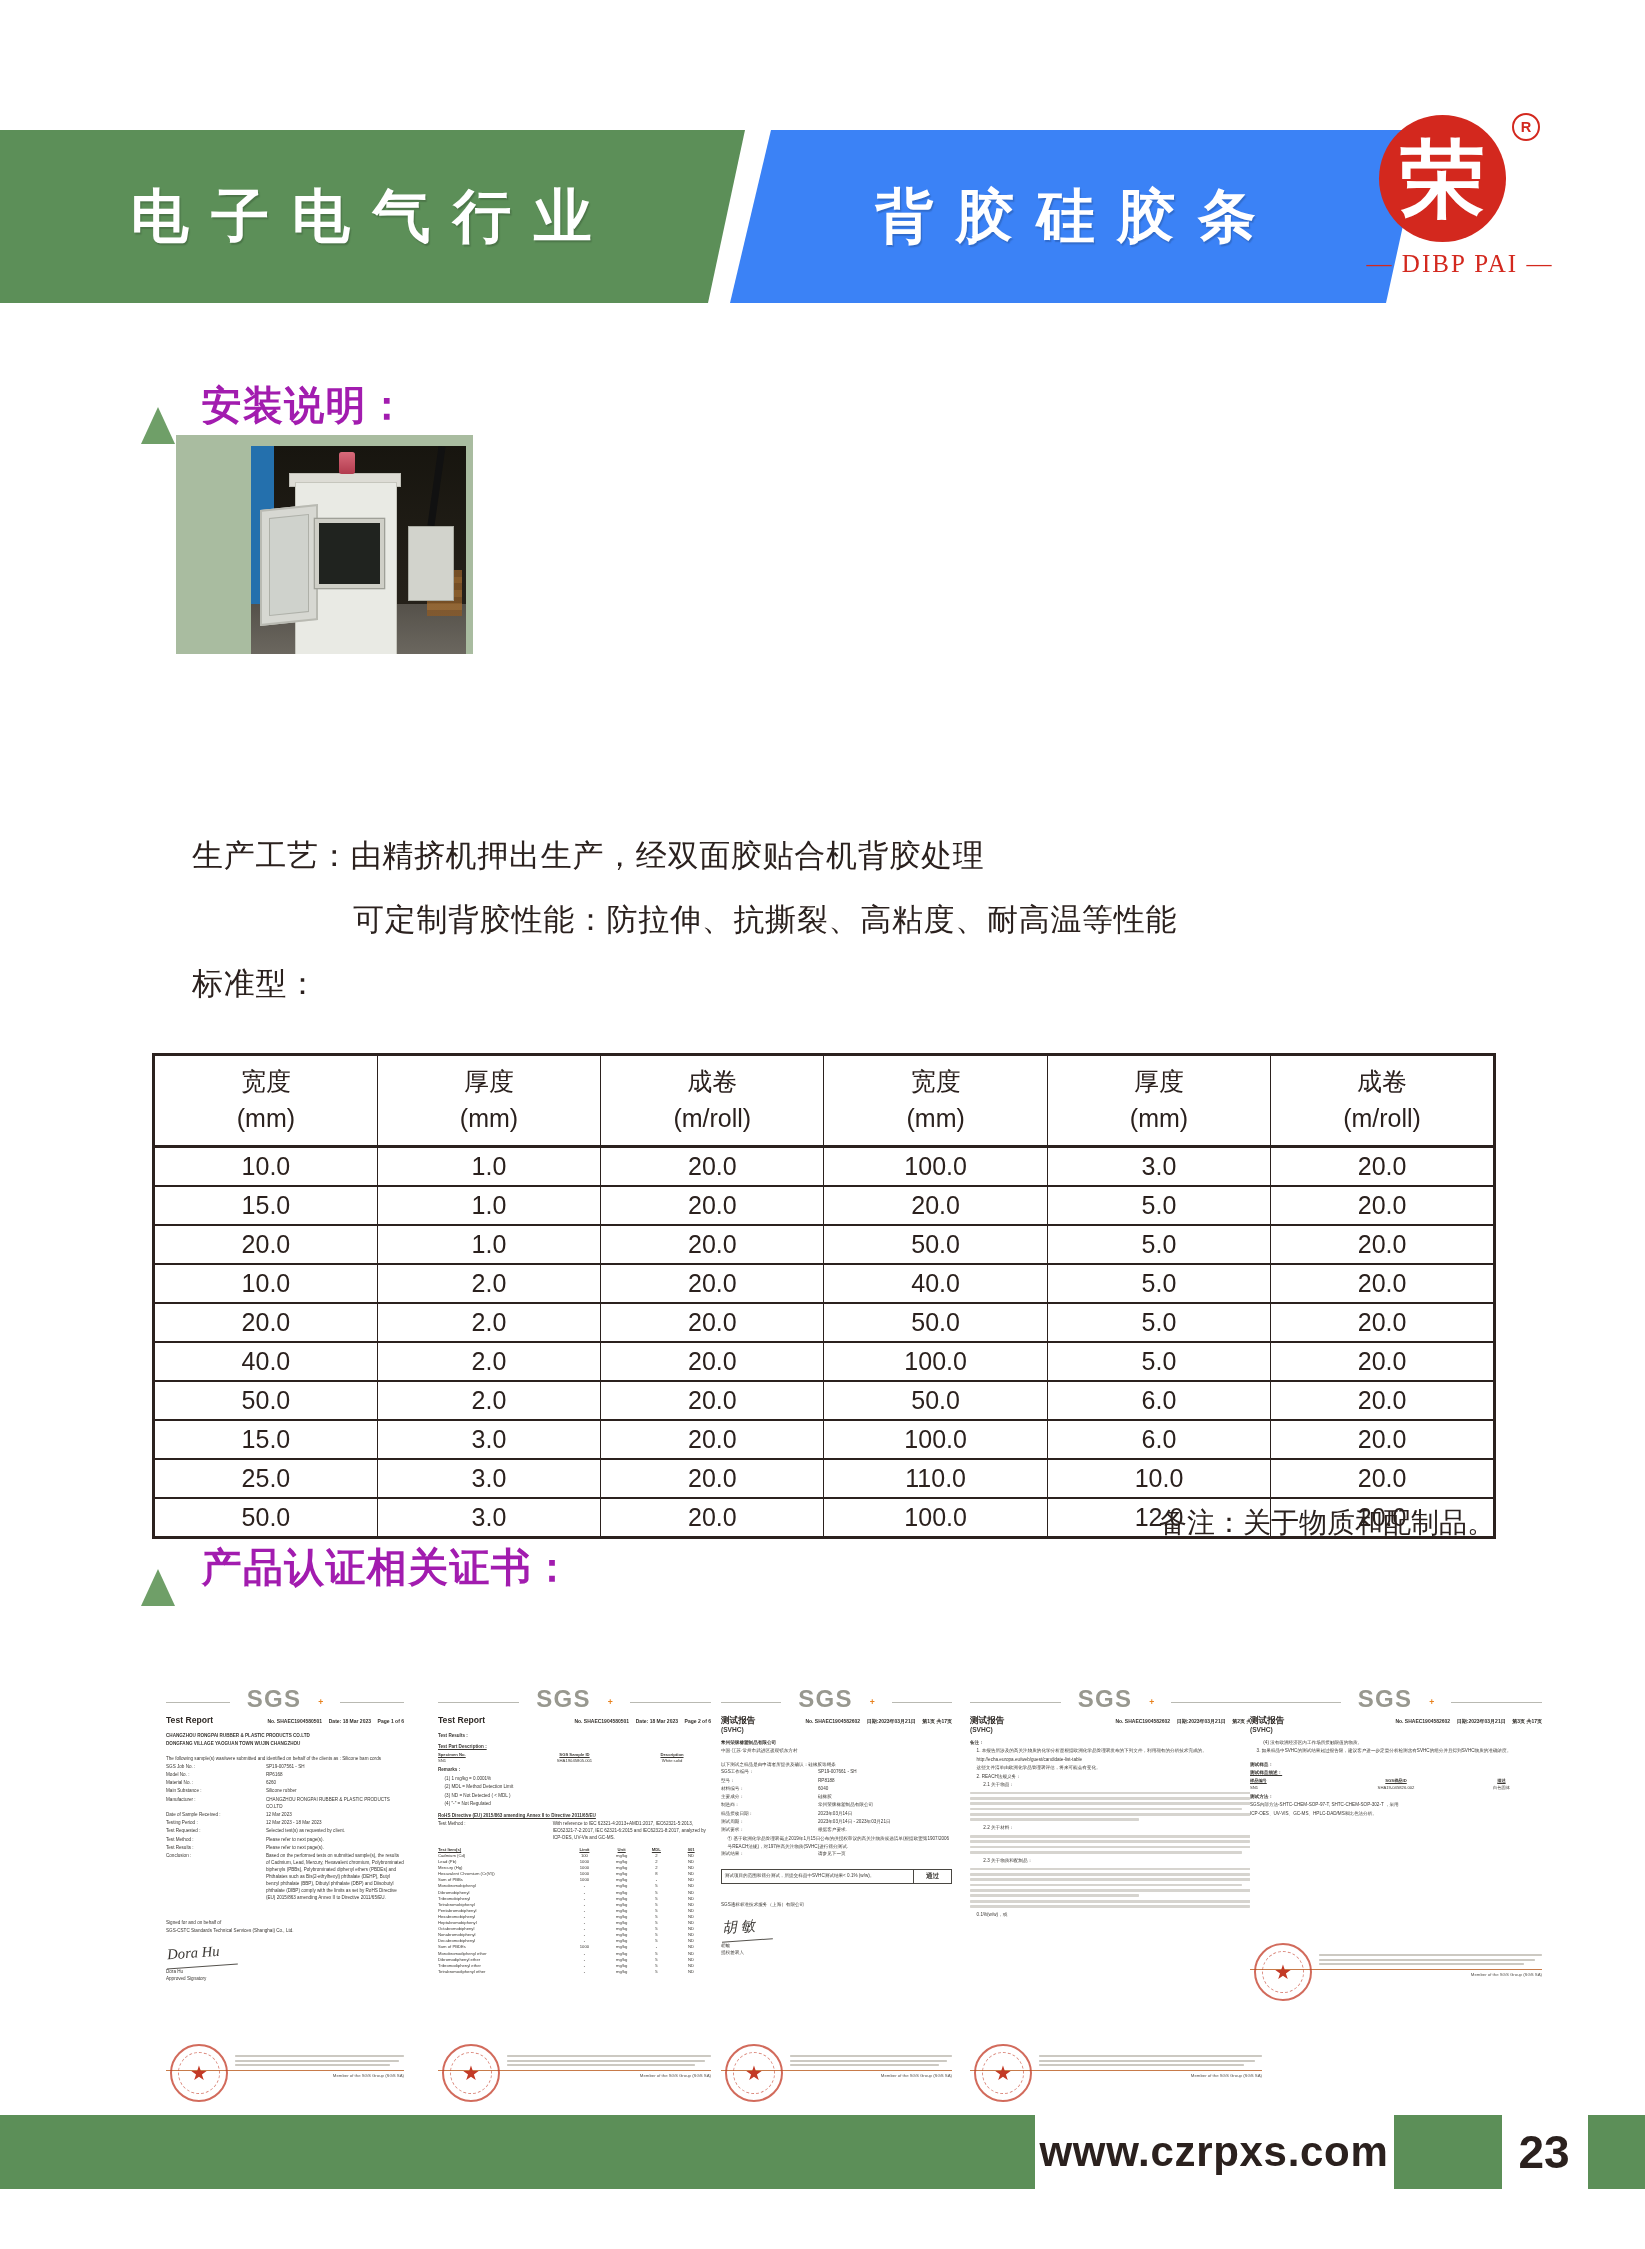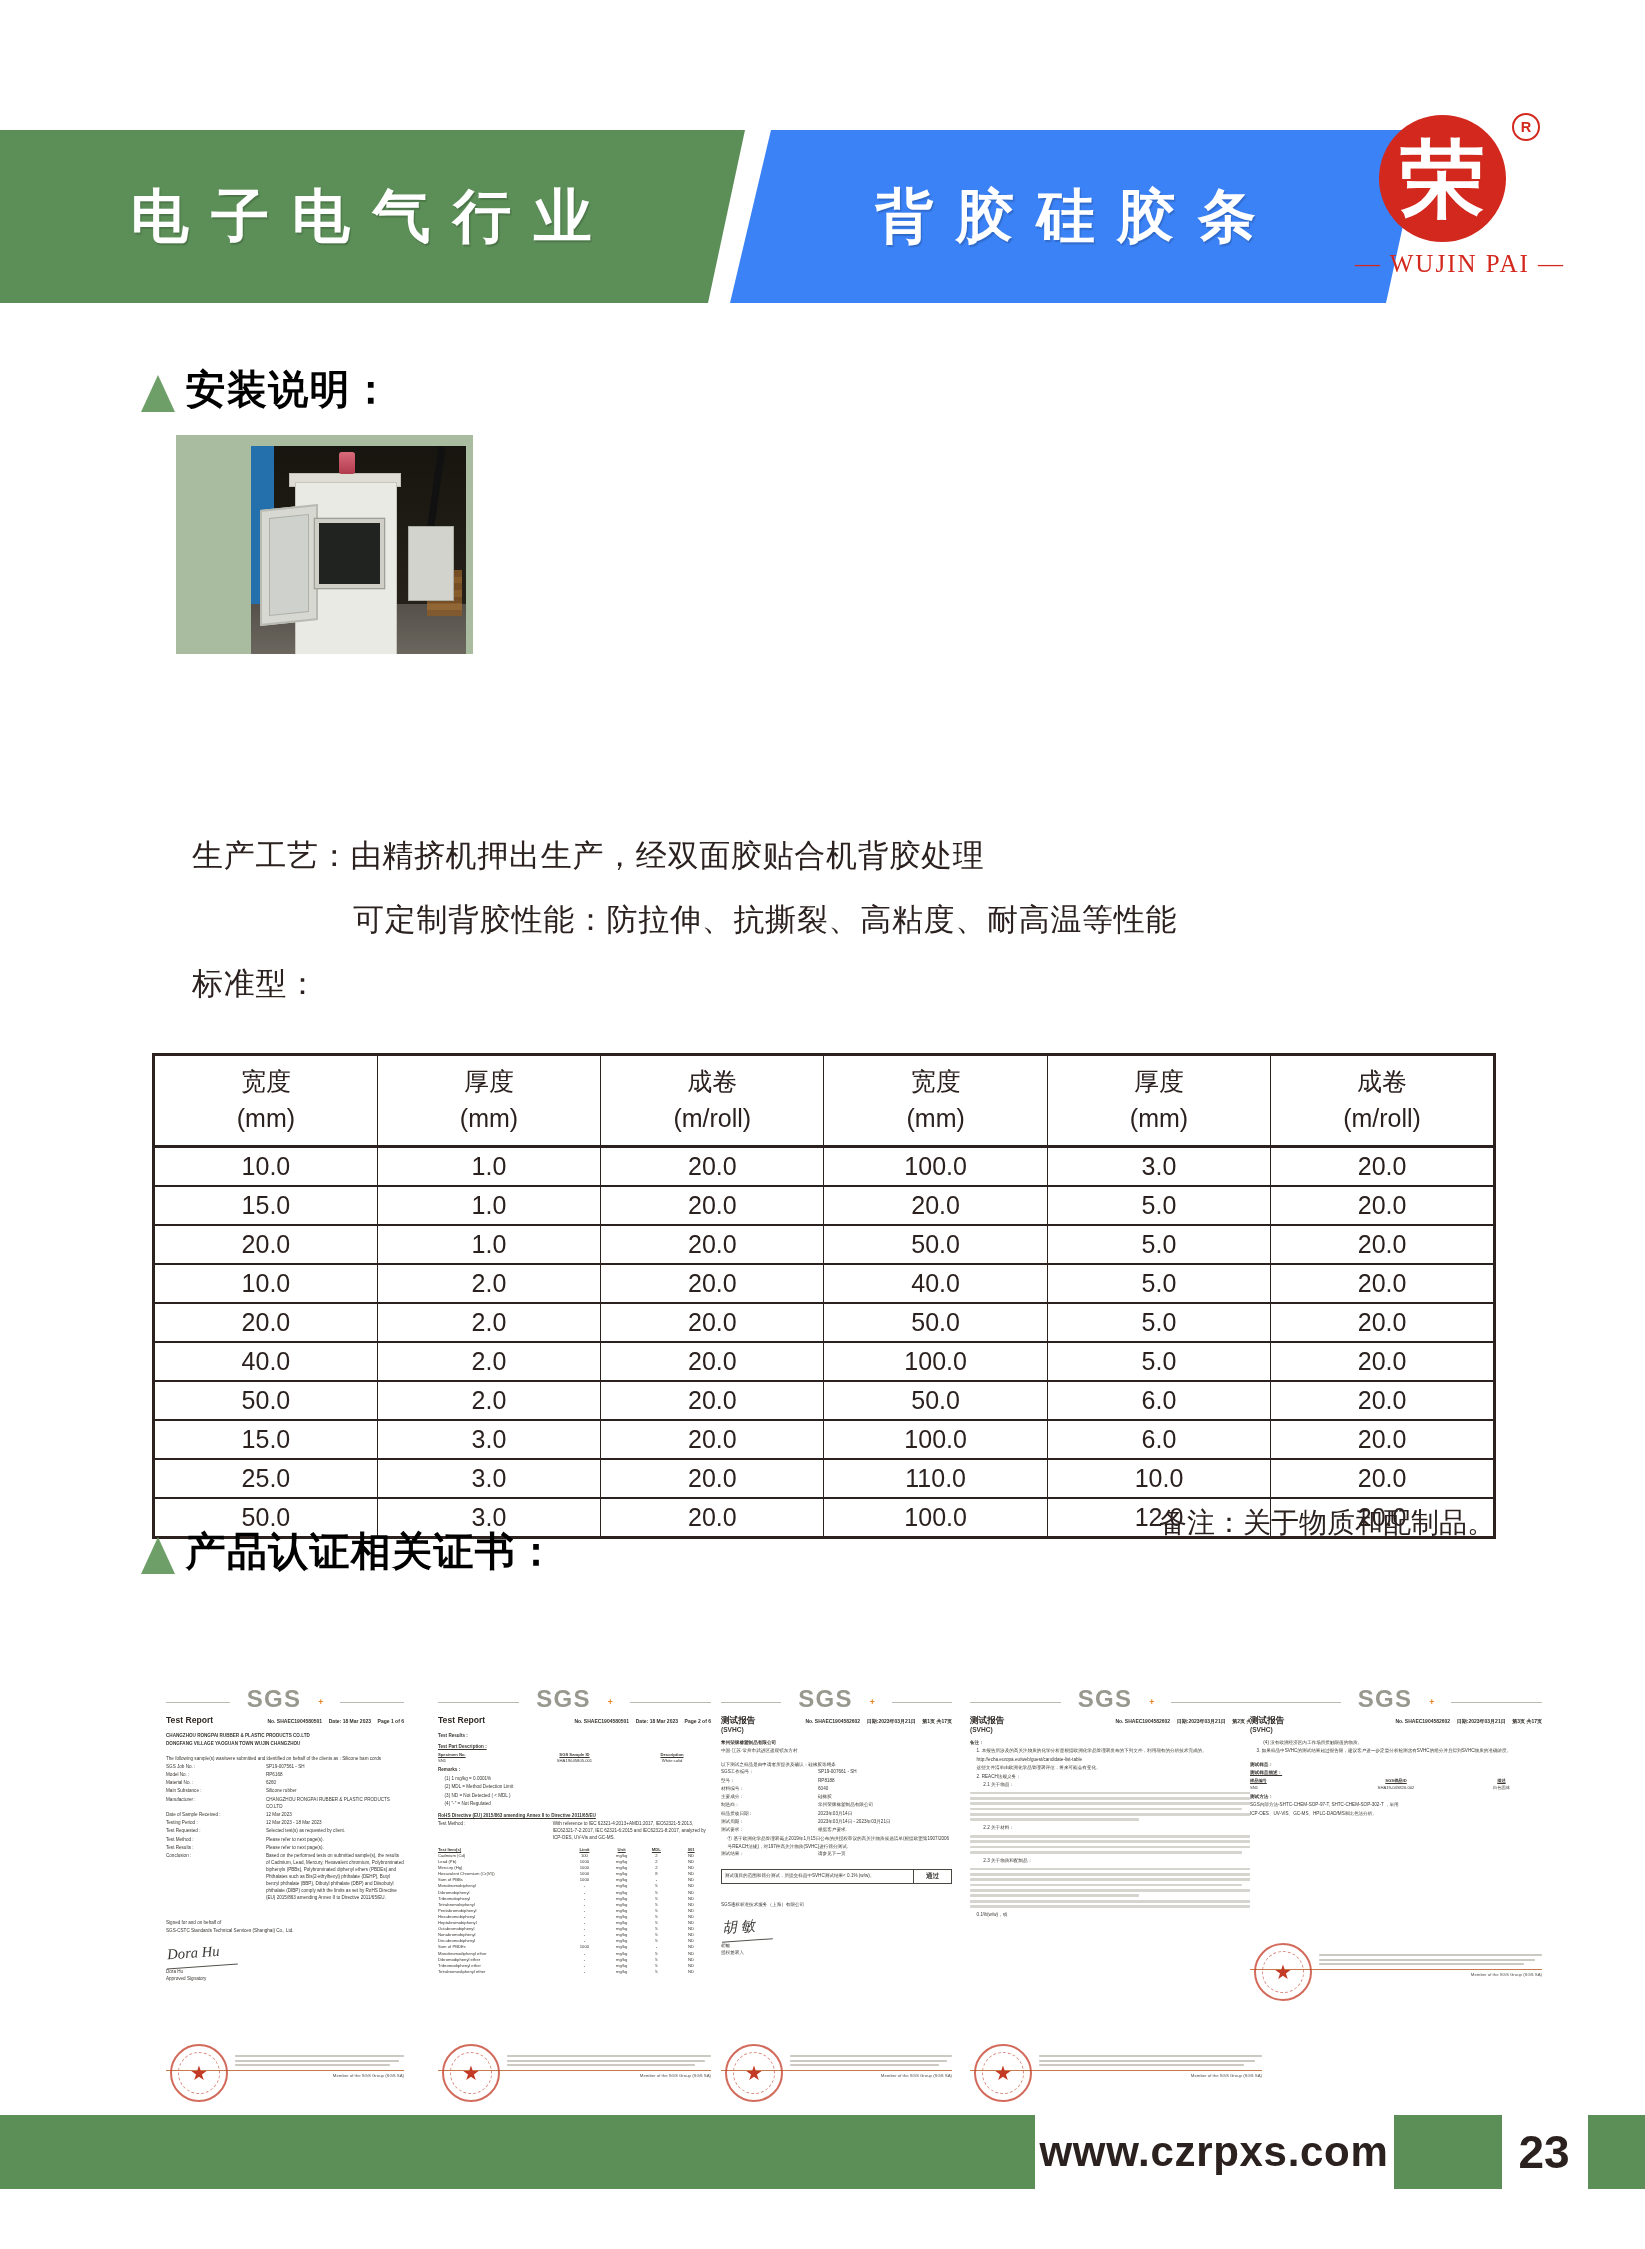--- a/index.html
+++ b/index.html
@@ -22,21 +22,21 @@
   .logo-circle span{color:#fff;font-size:84px;font-weight:bold;line-height:1;}
   .logo-reg{position:absolute;left:158px;top:6.6px;width:24px;height:24px;border:2.7px solid #d3281e;border-radius:50%;
             color:#d3281e;font-size:14.6px;font-weight:bold;display:flex;align-items:center;justify-content:center;}
   .logo-brand{margin-top:8px;width:100%;text-align:center;color:#d3281e;font-family:"Liberation Serif",serif;
               font-size:25px;letter-spacing:2px;white-space:nowrap;}
 
   
   .sec{position:absolute;left:141px;display:flex;align-items:flex-end;gap:10.6px;}
   .tri{width:0;height:0;border-left:17px solid transparent;border-right:17px solid transparent;
        border-bottom:37px solid #6f9f68;margin-bottom:5.3px;}
-  .sec h2{margin:0;font-size:40px;font-weight:bold;color:#000000;letter-spacing:1.3px;}
+  .sec h2{margin:16px;font-size:40px;font-weight:bold;color:#a21caf;letter-spacing:1.3px;}
   .sec-install{top:362px;} .sec-spec{top:749px;} .sec-cert{top:1524px;}
 
   
   .photo-wrap{position:absolute;left:176px;top:435px;width:297px;height:219px;background:#a9bca0;}
   .photo{position:absolute;left:75px;top:11.3px;right:6.6px;bottom:0;background:linear-gradient(#17150f,#2a251d);overflow:hidden;}
   .ph-blue{position:absolute;left:0;top:0;width:22.6px;height:88%;background:#2470ad;}
   .ph-floor{position:absolute;left:0;bottom:0;width:100%;height:24%;background:linear-gradient(#55514a,#6b675f);}
   .ph-crates{position:absolute;right:4px;bottom:38px;width:35px;height:46px;background:repeating-linear-gradient(#8a5a28 0 6.6px,#a06b30 6.6px 13.3px);opacity:.8;}
   .ph-cabinet{position:absolute;left:44px;top:36px;width:100px;height:100%;background:#e9eae4;border:1.3px solid #c6c6bd;}
   .ph-cap{position:absolute;left:38px;top:26.5px;width:110px;height:12px;background:#dddcd5;border:1.3px solid #c0c0b8;}
@@ -123,21 +123,21 @@
     <span>电子电气行业</span>
   </div>
   <div class="banner banner-light">
     <span>背胶硅胶条</span>
   </div>
   <div class="logo">
     <div class="logo-circle">
       <span>荣</span>
     </div>
     <div class="logo-reg">R</div>
-    <div class="logo-brand">— WUJIN PAI —</div>
+    <div class="logo-brand">— DIBP PAI —</div>
   </div>
 
   <div class="sec sec-install">
     <div class="tri"></div>
     <h2>安装说明：</h2>
   </div>
 
   <div class="photo-wrap">
     <div class="photo">
       <div class="ph-blue"></div>

